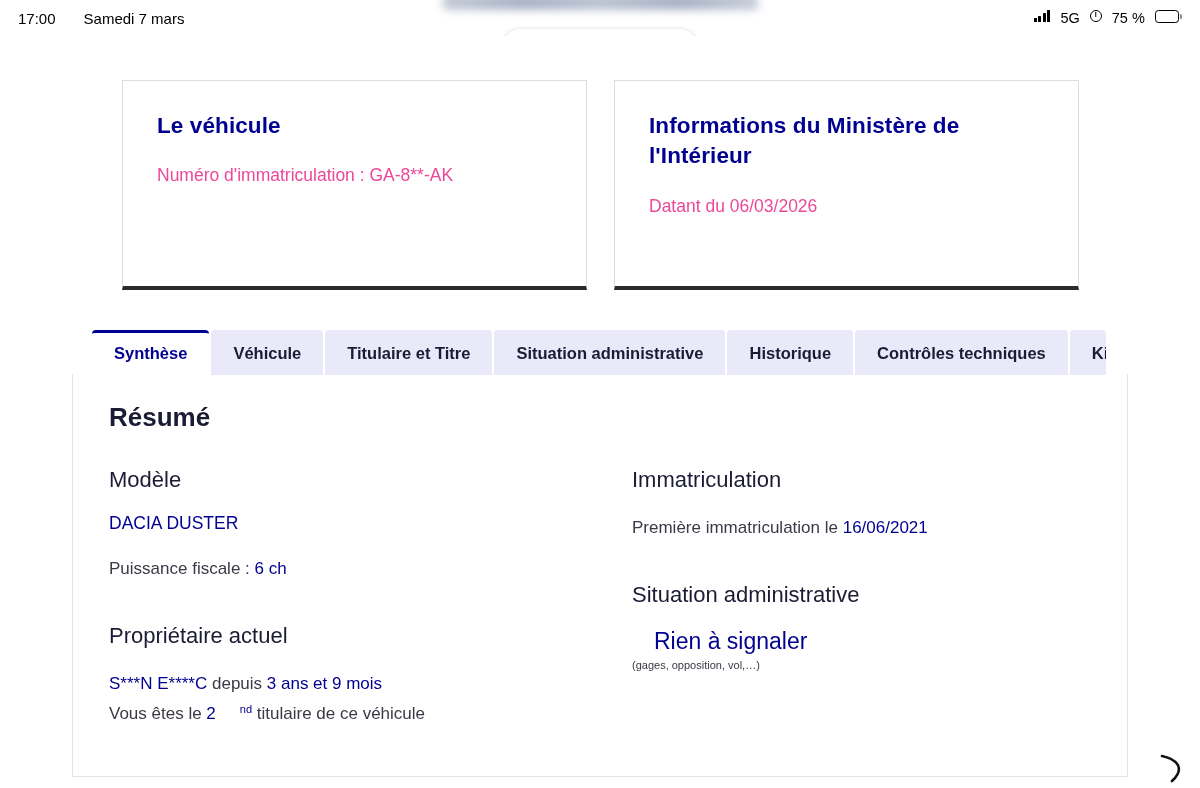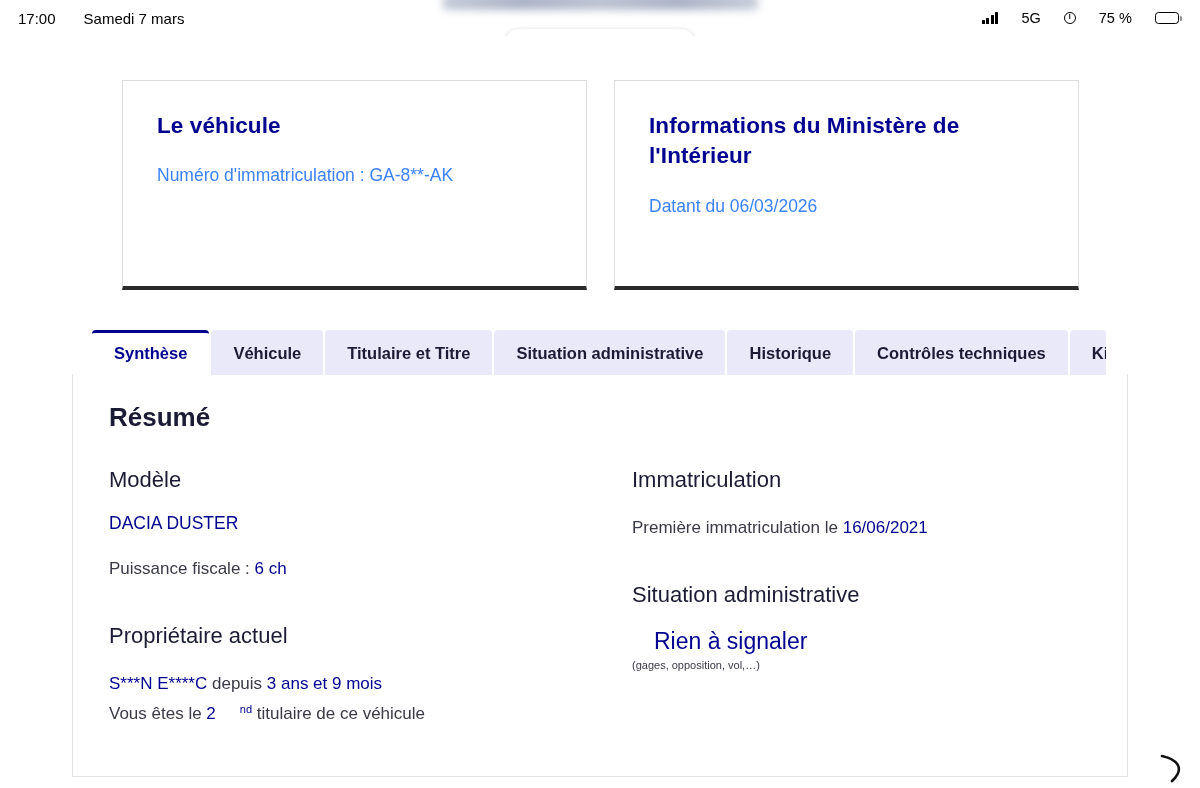--- a/index.html
+++ b/index.html
@@ -26,22 +26,22 @@
   }
   .status-left {
     display: flex;
     align-items: center;
     gap: 28px;
     font-weight: 400;
   }
   .status-right {
     margin-left: auto;
     display: flex;
-    align-items: center;
-    gap: 23px;
+    align-items: flex-start;
+    gap: 10px;
     font-size: 14.5px;
   }
   .signal-bars {
     display: inline-flex;
     align-items: flex-end;
     gap: 1.5px;
     height: 12px;
   }
   .signal-bars i {
     display: block;
@@ -151,21 +151,21 @@
     margin: 0 0 22px 0;
     font-size: 22.5px;
     line-height: 1.35;
     color: #000091;
     font-weight: 700;
     letter-spacing: .1px;
   }
   .card p {
     margin: 0;
     font-size: 17.5px;
-    color: #3b82f6;
+    color: #ec4899;
     line-height: 1.45;
   }
 
   
   .tabs-wrap {
     margin-top: 40px;
     padding-left: 92px;
     position: relative;
   }
   .tabs {

